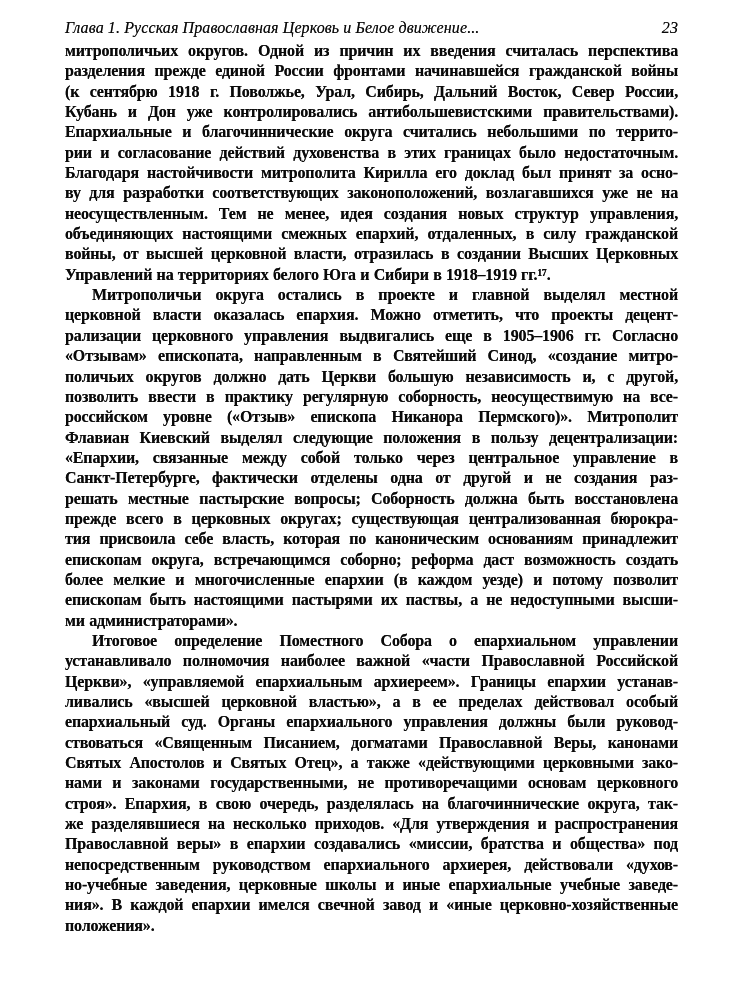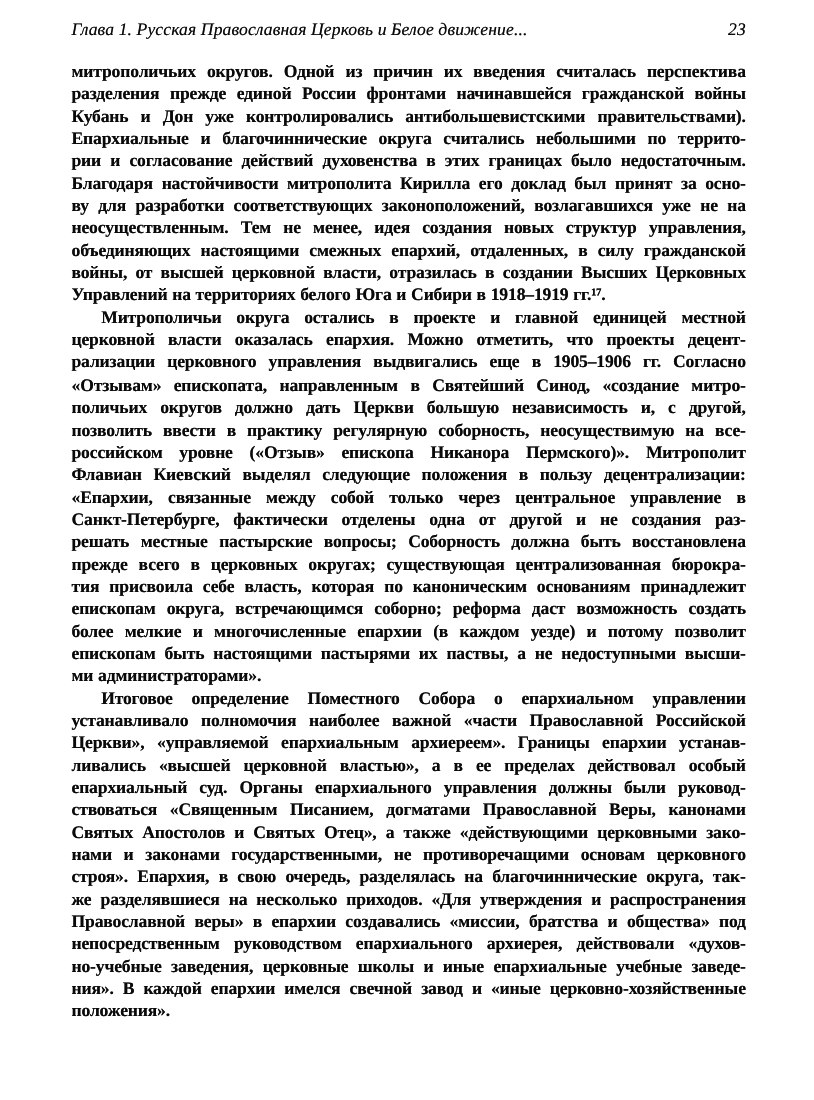--- a/index.html
+++ b/index.html
@@ -24,21 +24,21 @@
     box-sizing: border-box;
     padding: 19px 62px 0 65px;
   }
   .running-header {
     display: flex;
     justify-content: space-between;
     align-items: baseline;
     font-style: italic;
     font-size: 16px;
     letter-spacing: 0.1px;
-    margin-bottom: 19px;
+    margin-bottom: 4px;
     text-shadow: 0 0 0.4px rgba(0,0,0,0.65);
   }
   .running-header .title { white-space: nowrap; }
   .running-header .pagenum { font-style: italic; text-align: right; }
   .text-block {
     font-size: 16px;
     line-height: 20.35px;
     letter-spacing: -0.15px;
     text-shadow: 0 0 0.45px rgba(0,0,0,0.7);
     word-spacing: 0.5px;
@@ -61,30 +61,31 @@
 <body>
 
 <div class="page">
   <div class="running-header">
     <span class="title">Глава 1. Русская Православная Церковь и Белое движение...</span>
     <span class="pagenum">23</span>
   </div>
   <div class="text-block">
       <div class="line">митрополичьих округов. Одной из причин их введения считалась перспектива</div>
       <div class="line">разделения прежде единой России фронтами начинавшейся гражданской войны</div>
+      <div class="line">(к сентябрю 1918 г. Поволжье, Урал, Сибирь, Дальний Восток, Север России,</div>
       <div class="line">Кубань и Дон уже контролировались антибольшевистскими правительствами).</div>
       <div class="line">Епархиальные и благочиннические округа считались небольшими по террито-</div>
       <div class="line">рии и согласование действий духовенства в этих границах было недостаточным.</div>
       <div class="line">Благодаря настойчивости митрополита Кирилла его доклад был принят за осно-</div>
       <div class="line">ву для разработки соответствующих законоположений, возлагавшихся уже не на</div>
       <div class="line">неосуществленным. Тем не менее, идея создания новых структур управления,</div>
       <div class="line">объединяющих настоящими смежных епархий, отдаленных, в силу гражданской</div>
       <div class="line">войны, от высшей церковной власти, отразилась в создании Высших Церковных</div>
       <div class="line last">Управлений на территориях белого Юга и Сибири в 1918–1919 гг.¹⁷.</div>
-      <div class="line indent">Митрополичьи округа остались в проекте и главной единицей местной</div>
+      <div class="line indent">Митрополичьи округа остались в проекте и главной выделял местной</div>
       <div class="line">церковной власти оказалась епархия. Можно отметить, что проекты децент-</div>
       <div class="line">рализации церковного управления выдвигались еще в 1905–1906 гг. Согласно</div>
       <div class="line">«Отзывам» епископата, направленным в Святейший Синод, «создание митро-</div>
       <div class="line">поличьих округов должно дать Церкви большую независимость и, с другой,</div>
       <div class="line">позволить ввести в практику регулярную соборность, неосуществимую на все-</div>
       <div class="line">российском уровне («Отзыв» епископа Никанора Пермского)». Митрополит</div>
       <div class="line">Флавиан Киевский выделял следующие положения в пользу децентрализации:</div>
       <div class="line">«Епархии, связанные между собой только через центральное управление в</div>
       <div class="line">Санкт-Петербурге, фактически отделены одна от другой и не создания раз-</div>
       <div class="line">решать местные пастырские вопросы; Соборность должна быть восстановлена</div>

